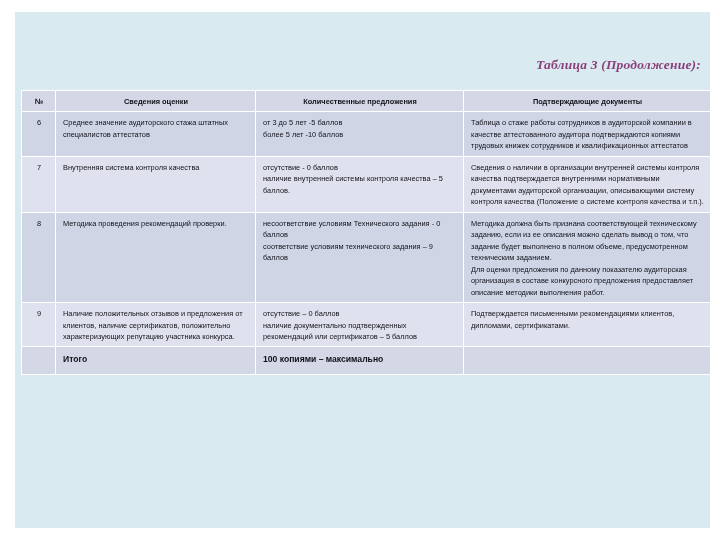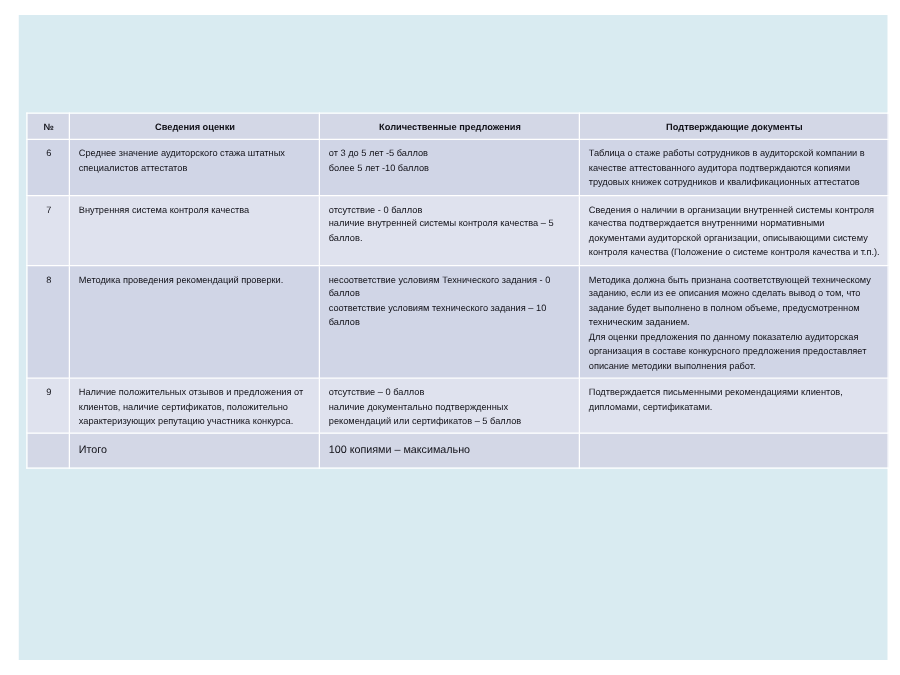--- a/index.html
+++ b/index.html
@@ -71,34 +71,35 @@
   td.num {
     text-align: center;
     padding-left: 2px;
     padding-right: 2px;
     font-size: 7.6px;
   }
   td.col-crit { }
   td.col-quant { }
   td.col-doc { }
   tr.total td {
-    font-weight: normal;
+    font-weight: bold;
     font-size: 8.6px;
     background: #d3d7e6;
     padding-top: 6px;
     padding-bottom: 7px;
   }
   tr.total td.col-doc { font-weight: normal; }
   .nowrapish { white-space: pre-line; }
 </style>
 </head>
 <body>
 
 <div class="slide">
 
+  <div class="title">Таблица 3 (Продолжение):</div>
 
   <div class="table-wrap">
     <table class="grid">
       <colgroup>
         <col style="width:34px">
         <col style="width:200px">
         <col style="width:208px">
         <col style="width:247px">
       </colgroup>
       <thead>
@@ -121,21 +122,21 @@
           <td class="num">7</td>
           <td class="col-crit nowrapish">Внутренняя система контроля качества</td>
           <td class="col-quant nowrapish">отсутствие - 0 баллов
 наличие внутренней системы контроля качества –  5 баллов.</td>
           <td class="col-doc nowrapish">Сведения о наличии в организации внутренней системы контроля качества подтверждается внутренними нормативными документами аудиторской организации, описывающими систему контроля качества (Положение о системе контроля качества  и т.п.).</td>
         </tr>
         <tr class="r-dark">
           <td class="num">8</td>
           <td class="col-crit nowrapish">Методика проведения рекомендаций проверки.</td>
           <td class="col-quant nowrapish">несоответствие условиям Технического задания -  0 баллов
-соответствие условиям технического задания  – 10 баллов</td>
+соответствие условиям технического задания  – 9 баллов</td>
           <td class="col-doc nowrapish">Методика должна быть признана соответствующей техническому заданию, если из ее описания можно сделать вывод о том, что задание будет выполнено в полном объеме, предусмотренном техническим заданием.
 Для оценки предложения по данному показателю аудиторская организация в составе конкурсного предложения предоставляет  описание методики выполнения работ.</td>
         </tr>
         <tr class="r-light">
           <td class="num">9</td>
           <td class="col-crit nowrapish">Наличие положительных отзывов и предложения от клиентов, наличие сертификатов, положительно характеризующих репутацию участника конкурса.</td>
           <td class="col-quant nowrapish">отсутствие – 0 баллов
 наличие документально подтвержденных рекомендаций или сертификатов – 5 баллов</td>
           <td class="col-doc nowrapish">Подтверждается письменными рекомендациями клиентов, дипломами, сертификатами.</td>
         </tr>

